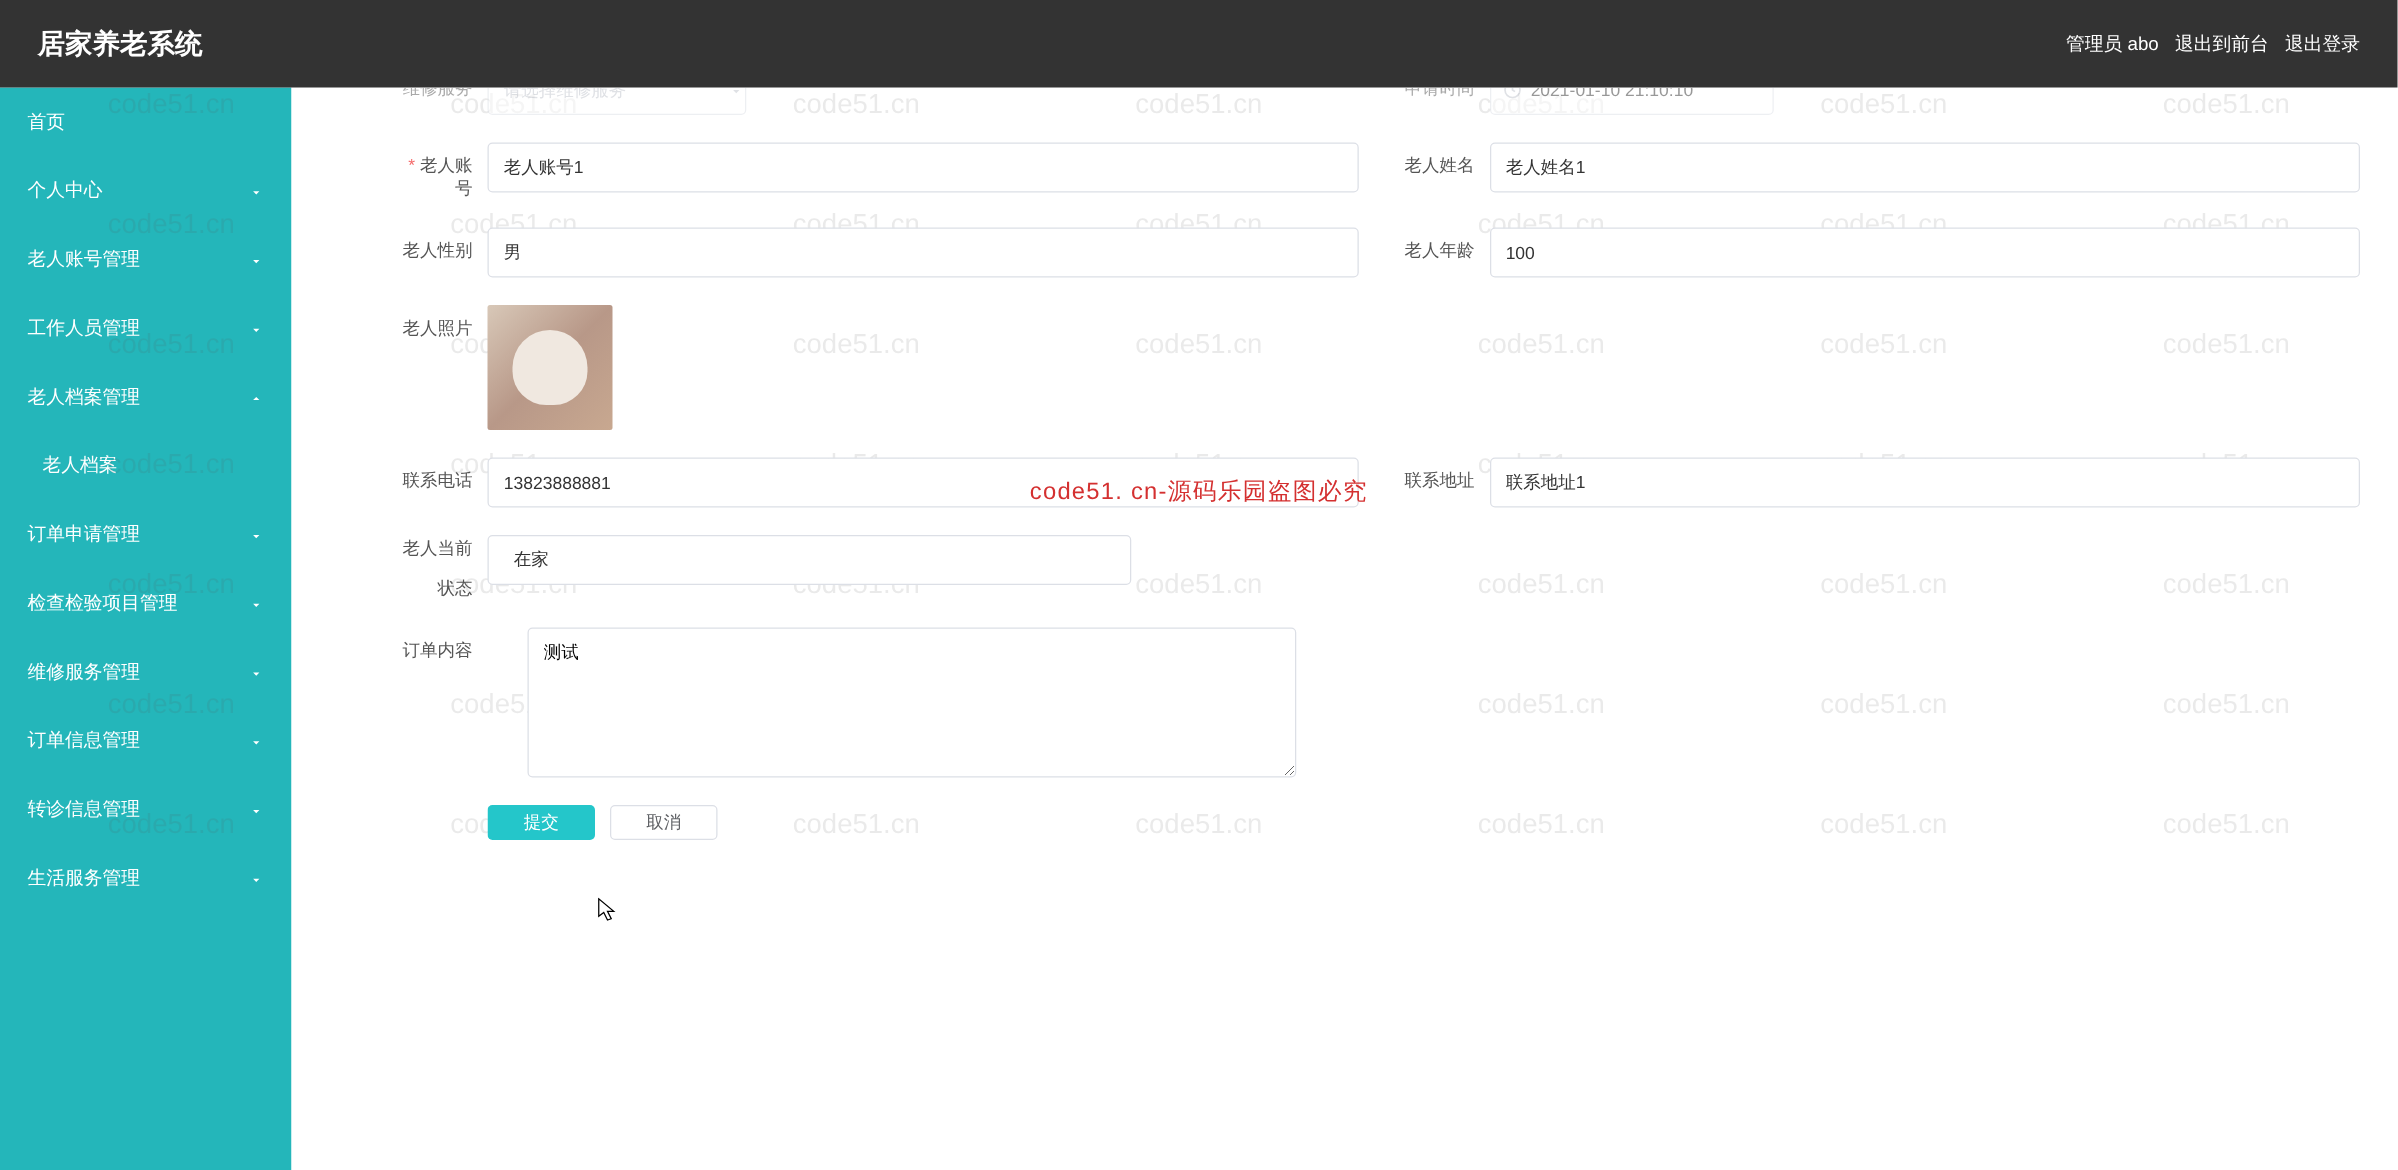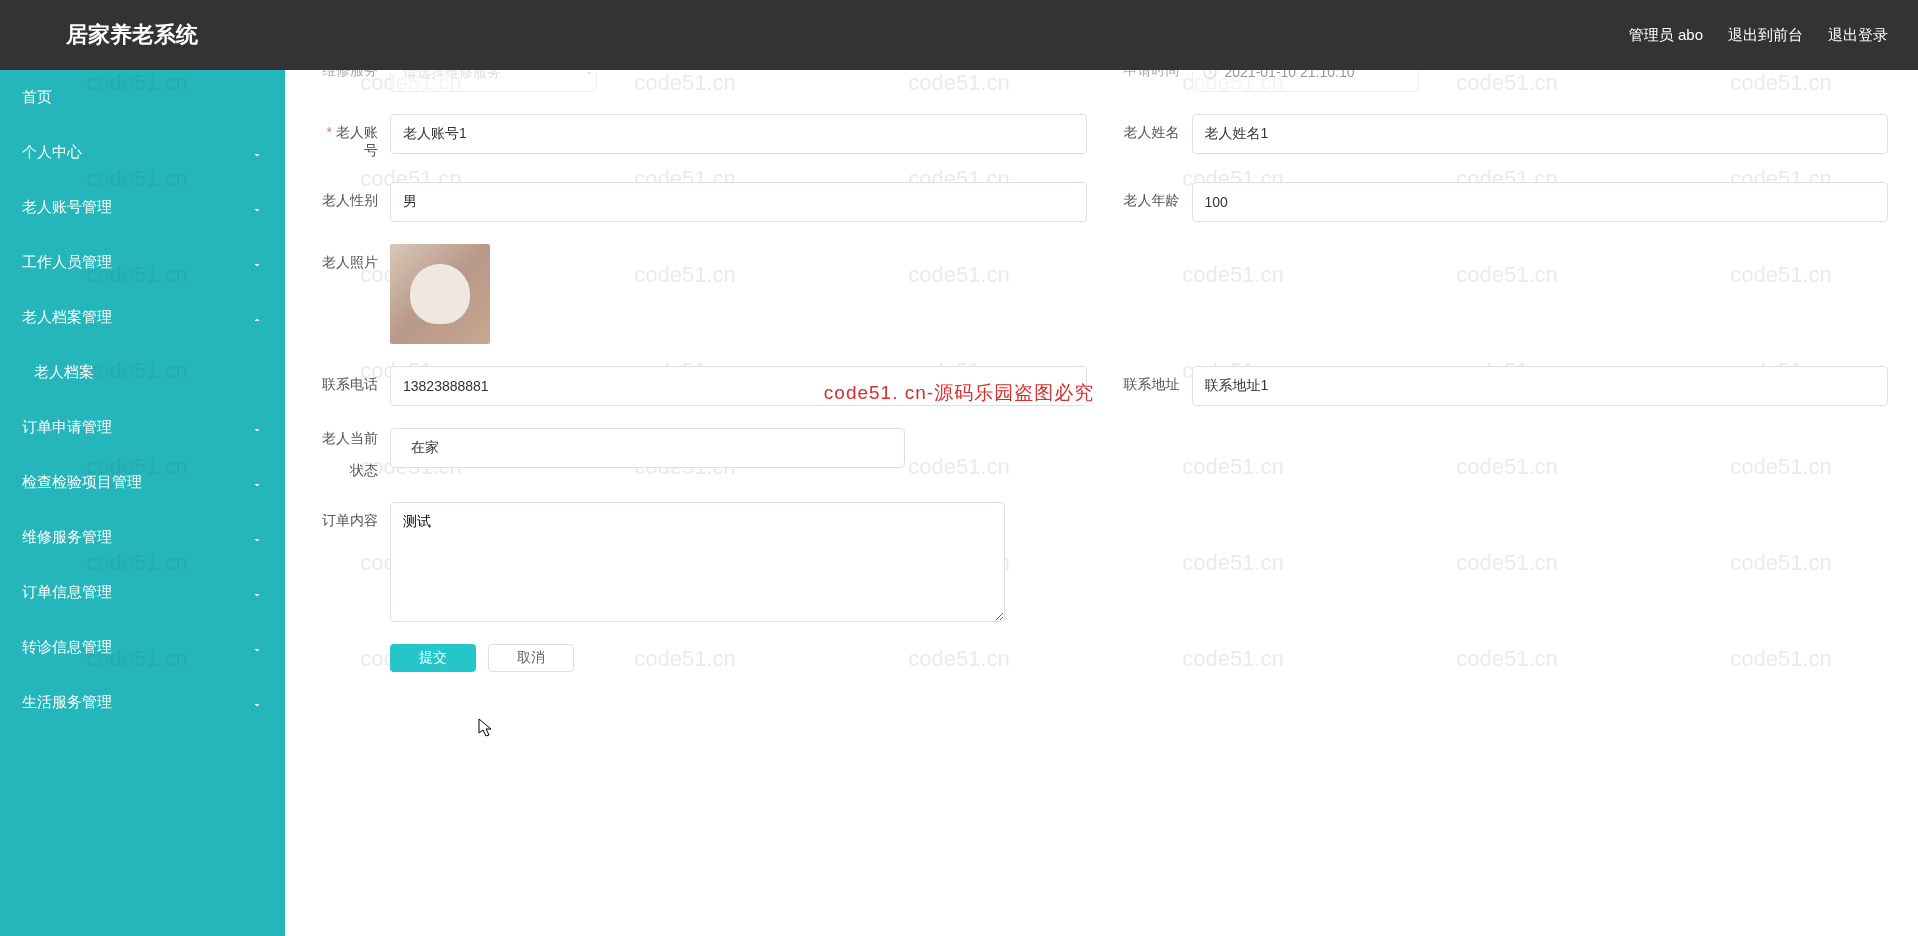--- a/index.html
+++ b/index.html
@@ -1,41 +1,41 @@
 <!DOCTYPE html>
 <html><head>
 <meta charset="utf-8">
 <style>
 * { margin: 0; padding: 0; box-sizing: border-box; }
 body { font-family: "Microsoft YaHei", Arial, sans-serif; font-size: 14px; color: #333; background: #fff; overflow: hidden; }
 
 
 .header { height: 70px; background: #333; display: flex; align-items: center; justify-content: space-between; padding: 0 30px; position: fixed; top: 0; left: 0; right: 0; z-index: 100; }
-.header-title { color: #fff; font-size: 22px; font-weight: bold; margin-left: 36px; }
-.header-right { display: flex; align-items: center; gap: 25px; }
+.header-title { color: #fff; font-size: 22px; font-weight: bold; }
+.header-right { display: flex; align-items: center; gap: 13px; }
 .header-link { color: #fff; font-size: 15px; cursor: pointer; }
 
 
-.sidebar { width: 285px; background: #24b6ba; position: fixed; top: 70px; left: 0; bottom: 0; overflow-y: auto; }
+.sidebar { width: 233px; background: #24b6ba; position: fixed; top: 70px; left: 0; bottom: 0; overflow-y: auto; }
 .sidebar-item { padding: 18px 22px; color: #fff; font-size: 15px; cursor: pointer; display: flex; justify-content: space-between; align-items: center; }
 .sidebar-item.sub { padding-left: 34px; }
 .chevron { width: 12px; height: 12px; display: inline-block; }
 .chevron svg { width: 100%; height: 100%; fill: #fff; }
 
 
 .main { margin-left: 285px; margin-top: 70px; padding: 0 30px 30px 30px; height: calc(100vh - 70px); overflow-y: auto; position: relative; background: #fff; }
 .form-row { display: flex; gap: 30px; margin-bottom: 22px; }
 .form-group { display: flex; align-items: flex-start; flex: 1; }
 .form-group.half { flex: 1; }
 .form-label { width: 75px; text-align: right; padding-right: 12px; padding-top: 10px; color: #555; font-size: 14px; flex-shrink: 0; }
 .form-label.required::before { content: "*"; color: #f56c6c; margin-right: 4px; }
 .form-input { flex: 1; height: 40px; border: 1px solid #dcdfe6; border-radius: 4px; padding: 0 12px; font-size: 14px; color: #333; background: #fff; }
 .form-input.select { appearance: none; background-image: none; }
 .form-input::placeholder { color: #c0c4cc; }
-.form-textarea { flex: 1; min-height: 120px; border: 1px solid #dcdfe6; border-radius: 4px; padding: 10px 12px; font-size: 14px; resize: vertical; font-family: inherit; max-width: 615px; }
+.form-textarea { flex: 1; min-height: 120px; border: 1px solid #dcdfe6; border-radius: 4px; padding: 10px 12px; font-size: 14px; resize: vertical; font-family: inherit; max-width: 615px; margin-left: 32px; }
 .photo-box { width: 100px; height: 100px; background: linear-gradient(135deg, #d8c8b8 0%, #b89888 50%, #c8a890 100%); border-radius: 2px; display: flex; align-items: center; justify-content: center; overflow: hidden; }
 .photo-placeholder { width: 60px; height: 60px; background: #f0e8e0; border-radius: 50% 50% 45% 45%; position: relative; }
 .date-wrapper { position: relative; flex: 1; display: flex; align-items: flex-start; }
 .date-icon { position: absolute; left: 10px; top: 50%; transform: translateY(-50%); width: 16px; height: 16px; }
 .date-input { padding-left: 32px !important; }
 .select-arrow { position: absolute; right: 10px; top: 50%; transform: translateY(-50%); width: 12px; height: 12px; pointer-events: none; }
 
 .button-row { display: flex; gap: 12px; margin-top: 20px; padding-left: 75px; }
 .btn { height: 28px; padding: 0 28px; border-radius: 4px; font-size: 14px; cursor: pointer; border: 1px solid transparent; }
 .btn-primary { background: #24c6ca; color: #fff; }

